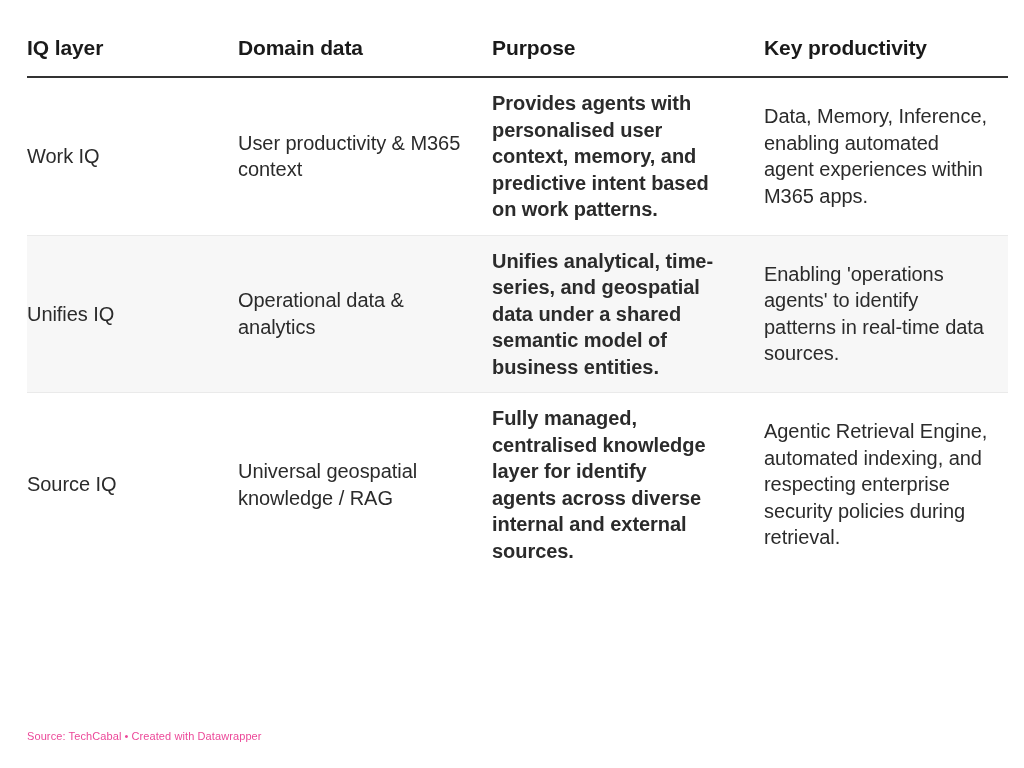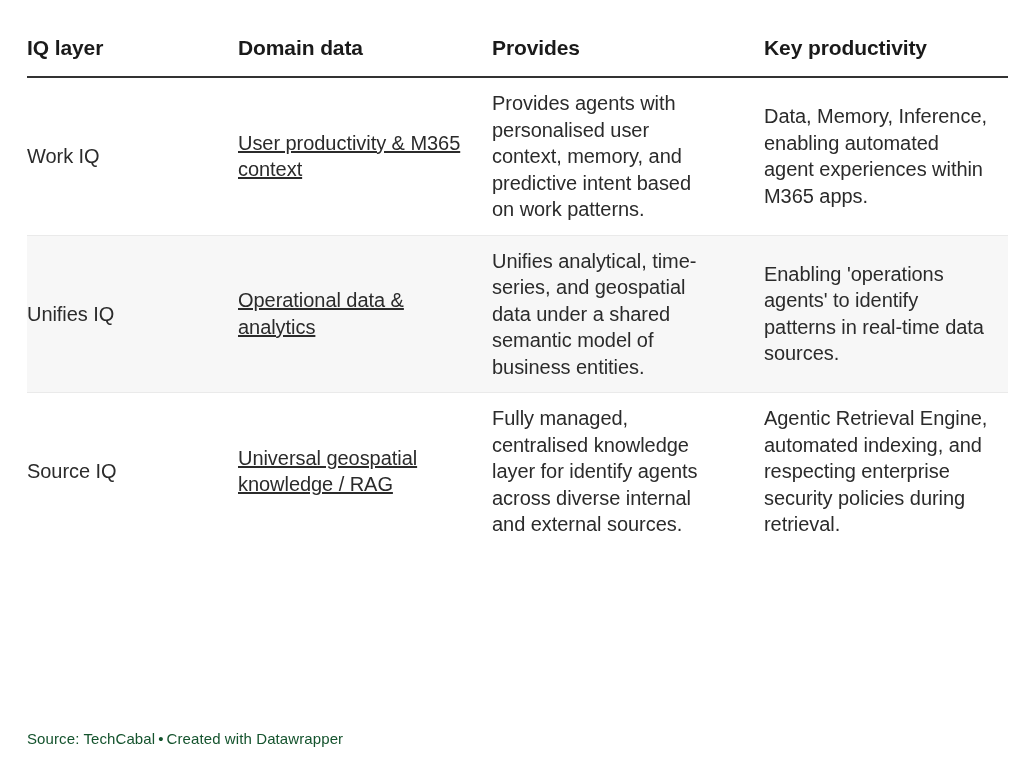--- a/index.html
+++ b/index.html
@@ -67,30 +67,30 @@
   }
   tbody tr.alt td {
     border-top: 1px solid #eaeaea;
     border-bottom: 1px solid #eaeaea;
   }
 
   
   .cell-text {
     display: block;
   }
-  .w-col2 { max-width: 232px; text-decoration: underline; }
-  .w-col3 { max-width: 224px; }
+  .w-col2 { max-width: 232px; }
+  .w-col3 { max-width: 224px; font-weight: bold; }
   .w-col4 { max-width: 246px; }
 
   .footer {
     position: absolute;
     left: 27px;
     top: 730px;
-    font-size: 15px;
-    color: #14532d;
+    font-size: 11px;
+    color: #ec4899;
     letter-spacing: 0.1px;
     white-space: nowrap;
   }
   .footer .sep { padding: 0 3px; }
 </style>
 </head>
 <body>
 
 <div class="page">
 
@@ -100,21 +100,21 @@
         <col class="c1">
           <col class="c2">
           <col class="c3">
           <col class="c4">
       </colgroup>
 
       <thead>
         <tr>
           <th>IQ layer</th>
           <th>Domain data</th>
-          <th>Provides</th>
+          <th>Purpose</th>
           <th>Key productivity</th>
         </tr>
       </thead>
 
       <tbody>
 
         <tr class="row">
           <td>
             <span class="cell-text">Work IQ</span>
           </td>

